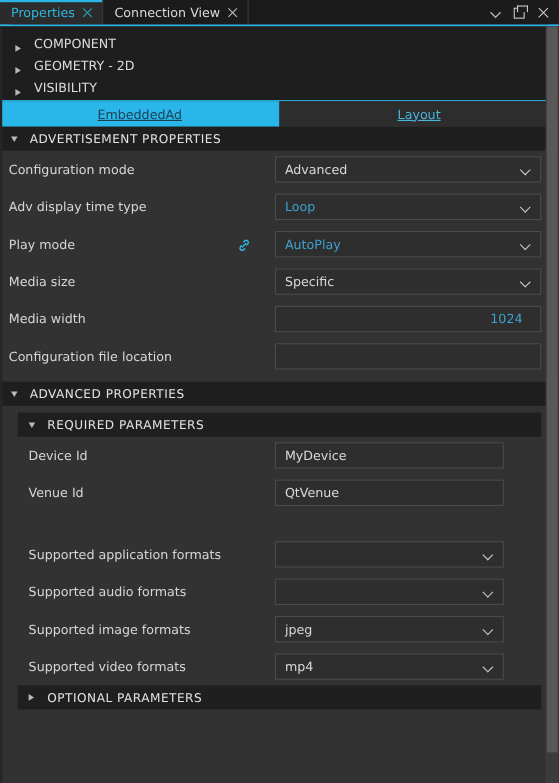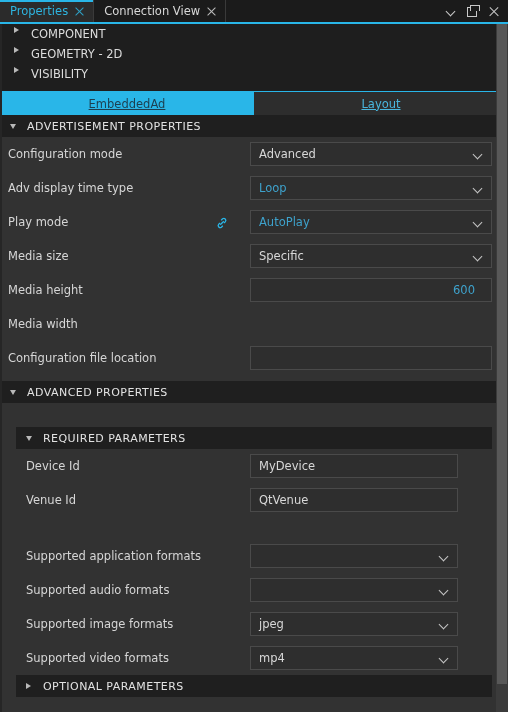--- a/index.html
+++ b/index.html
@@ -54,21 +54,21 @@
     content: ""; position: absolute; left: 0; top: 5.5px; width: 12px; height: 1.3px;
     background: currentColor;
   }
   .wc.close::before { transform: rotate(45deg); }
   .wc.close::after  { transform: rotate(-45deg); }
   .accentline { height: 2px; background: #29b6e8; width: 508px; }
 
   
   .topsections { background: #1e1e1e; padding: 3px 0 4px 0; }
   .collrow {
-    display: flex; align-items: flex-start; height: 20px;
+    display: flex; align-items: flex-end; height: 20px;
     padding-left: 14px; color: #dcdcdc; font-size: 11.5px;
   }
   .tri-r {
     width: 0; height: 0; margin-right: 12px;
     border-left: 5px solid #b9b9b9;
     border-top: 3.5px solid transparent; border-bottom: 3.5px solid transparent;
   }
   .tri-d {
     width: 0; height: 0; margin-right: 11px;
     border-top: 5px solid #b9b9b9;
@@ -219,44 +219,41 @@
   </div>
 
   <div class="row">
     <span class="lbl">Media size</span>
     <div class="field f-main">
       <span class="txt white">Specific</span>
       <span class="chev-d"></span>
     </div>
   </div>
 
-  <div class="row">
-    <span class="lbl">Media height</span>
-    <div class="field f-main">
-      <span class="txt num">600</span>
-    </div>
-  </div>
 
   <div class="row">
     <span class="lbl">Media width</span>
+    <div class="field f-main">
+      <span class="txt num">1024</span>
+    </div>
   </div>
 
   <div class="row">
     <span class="lbl">Configuration file location</span>
     <div class="field f-main">
       <span class="txt white"></span>
     </div>
   </div>
 
   <div class="sechead lvl1" style="margin-top:6px">
     <span class="tri-d"></span>
     <span>ADVANCED PROPERTIES</span>
   </div>
 
-  <div class="sechead lvl2" style="margin-top:24px">
+  <div class="sechead lvl2" style="margin-top:6px">
     <span class="tri-d"></span>
     <span>REQUIRED PARAMETERS</span>
   </div>
 
   <div class="row indent">
     <span class="lbl">Device Id</span>
     <div class="field f-sub">
       <span class="txt white">MyDevice</span>
     </div>
   </div>

